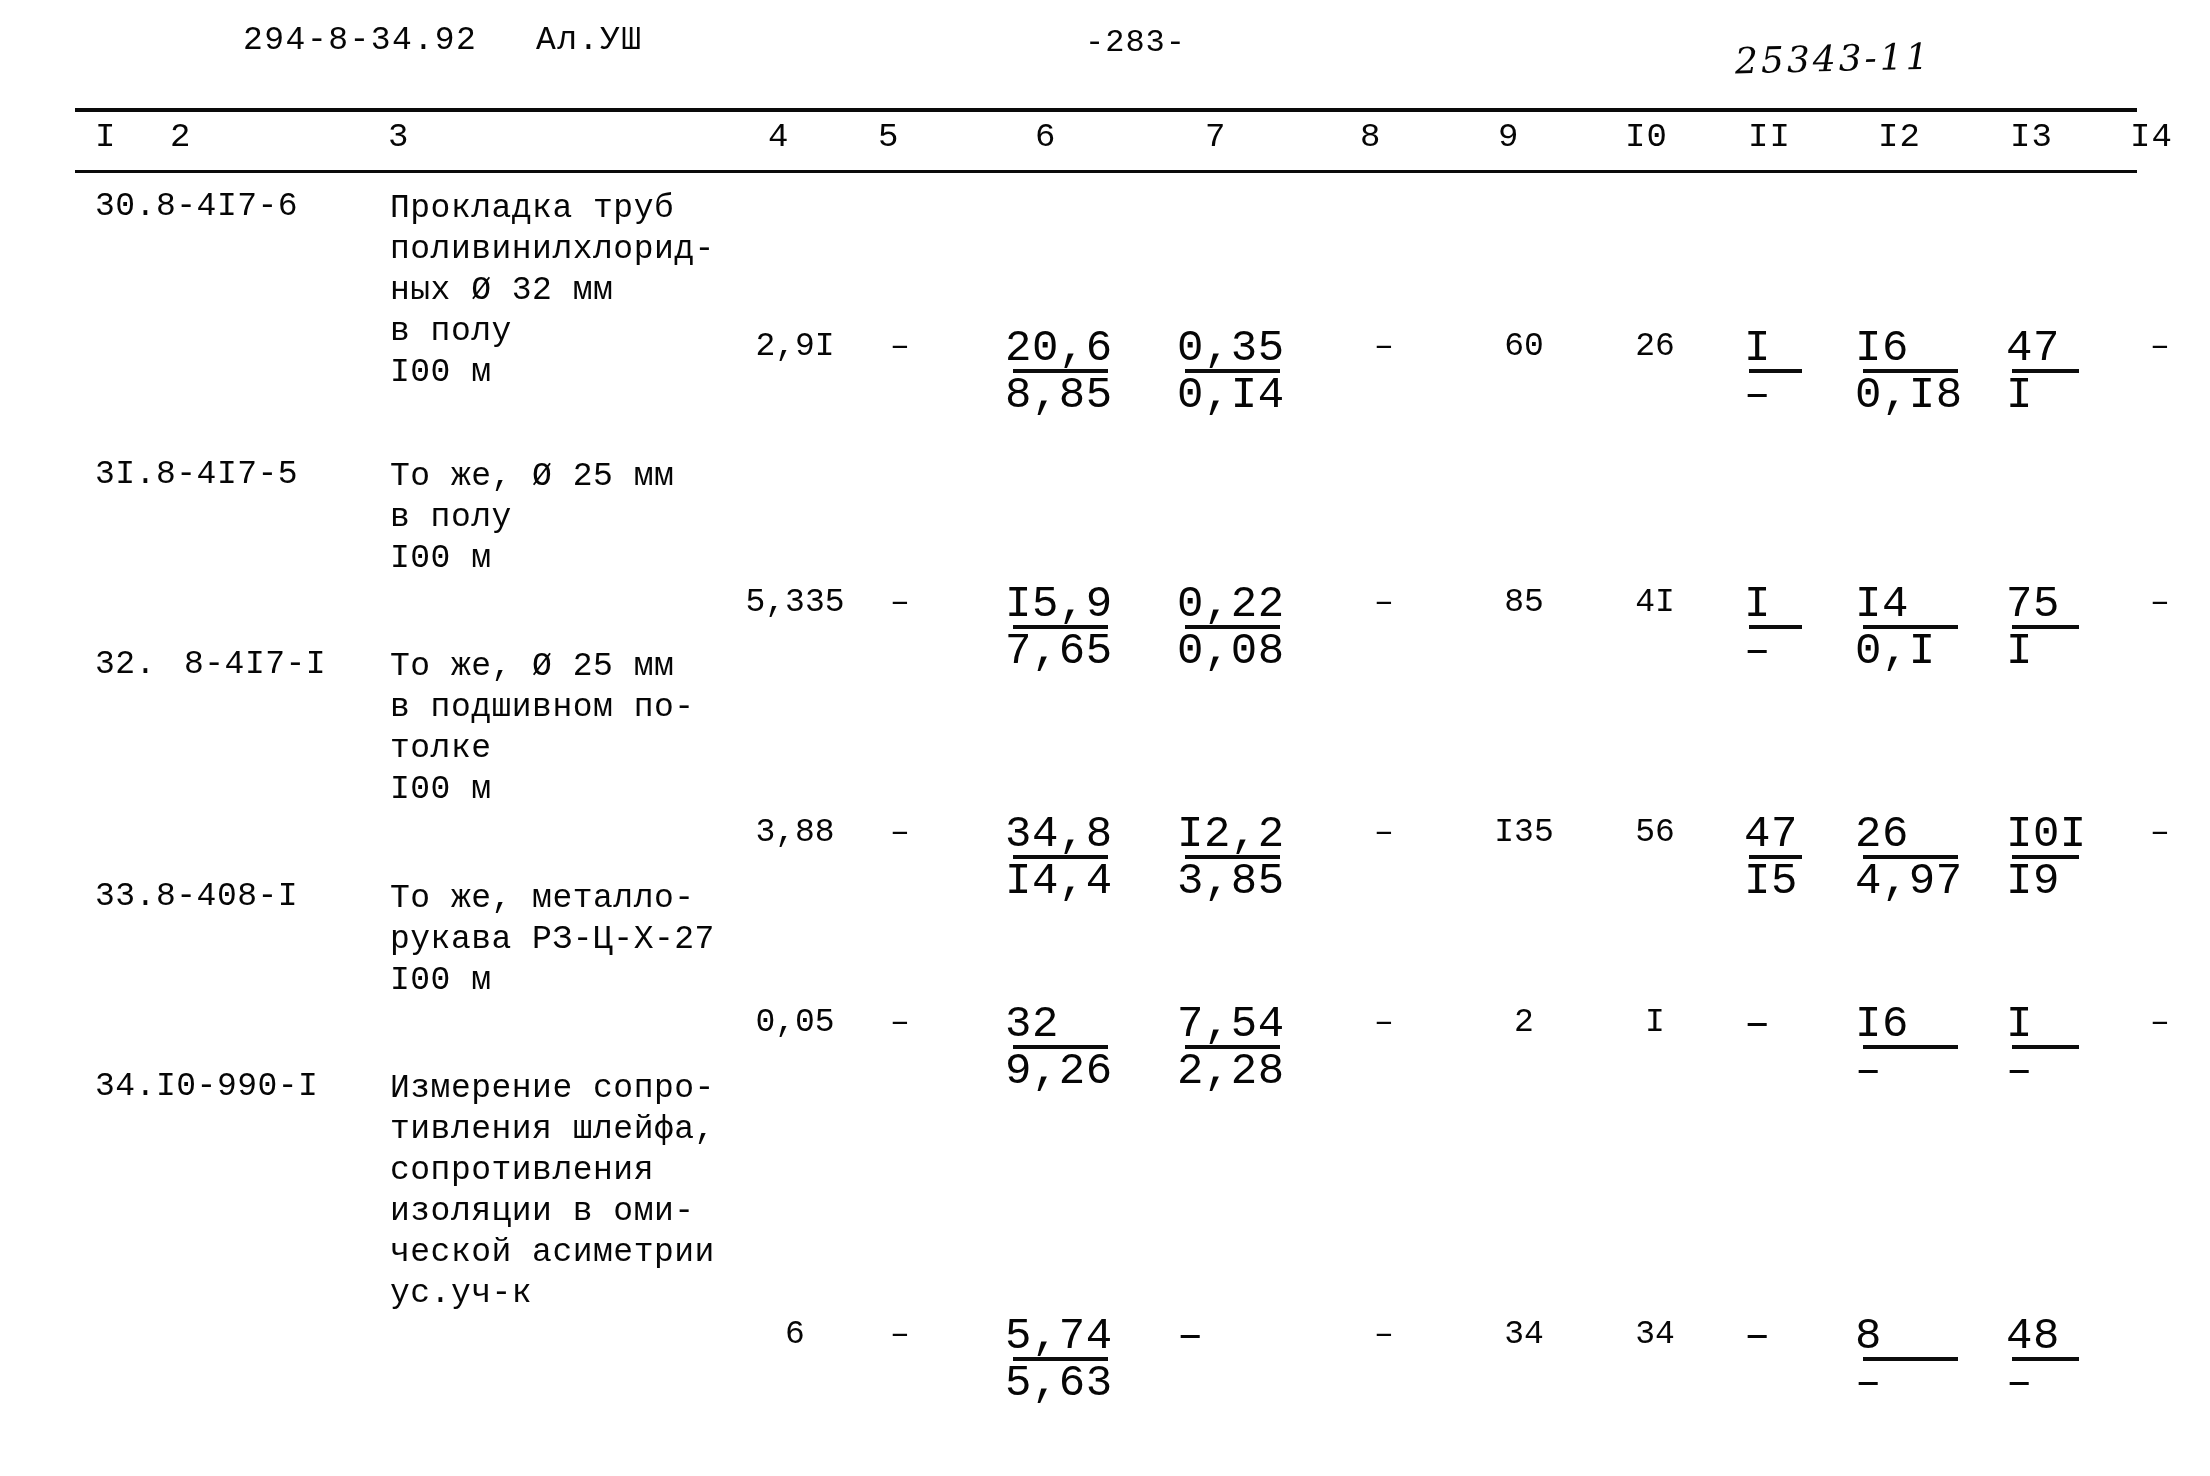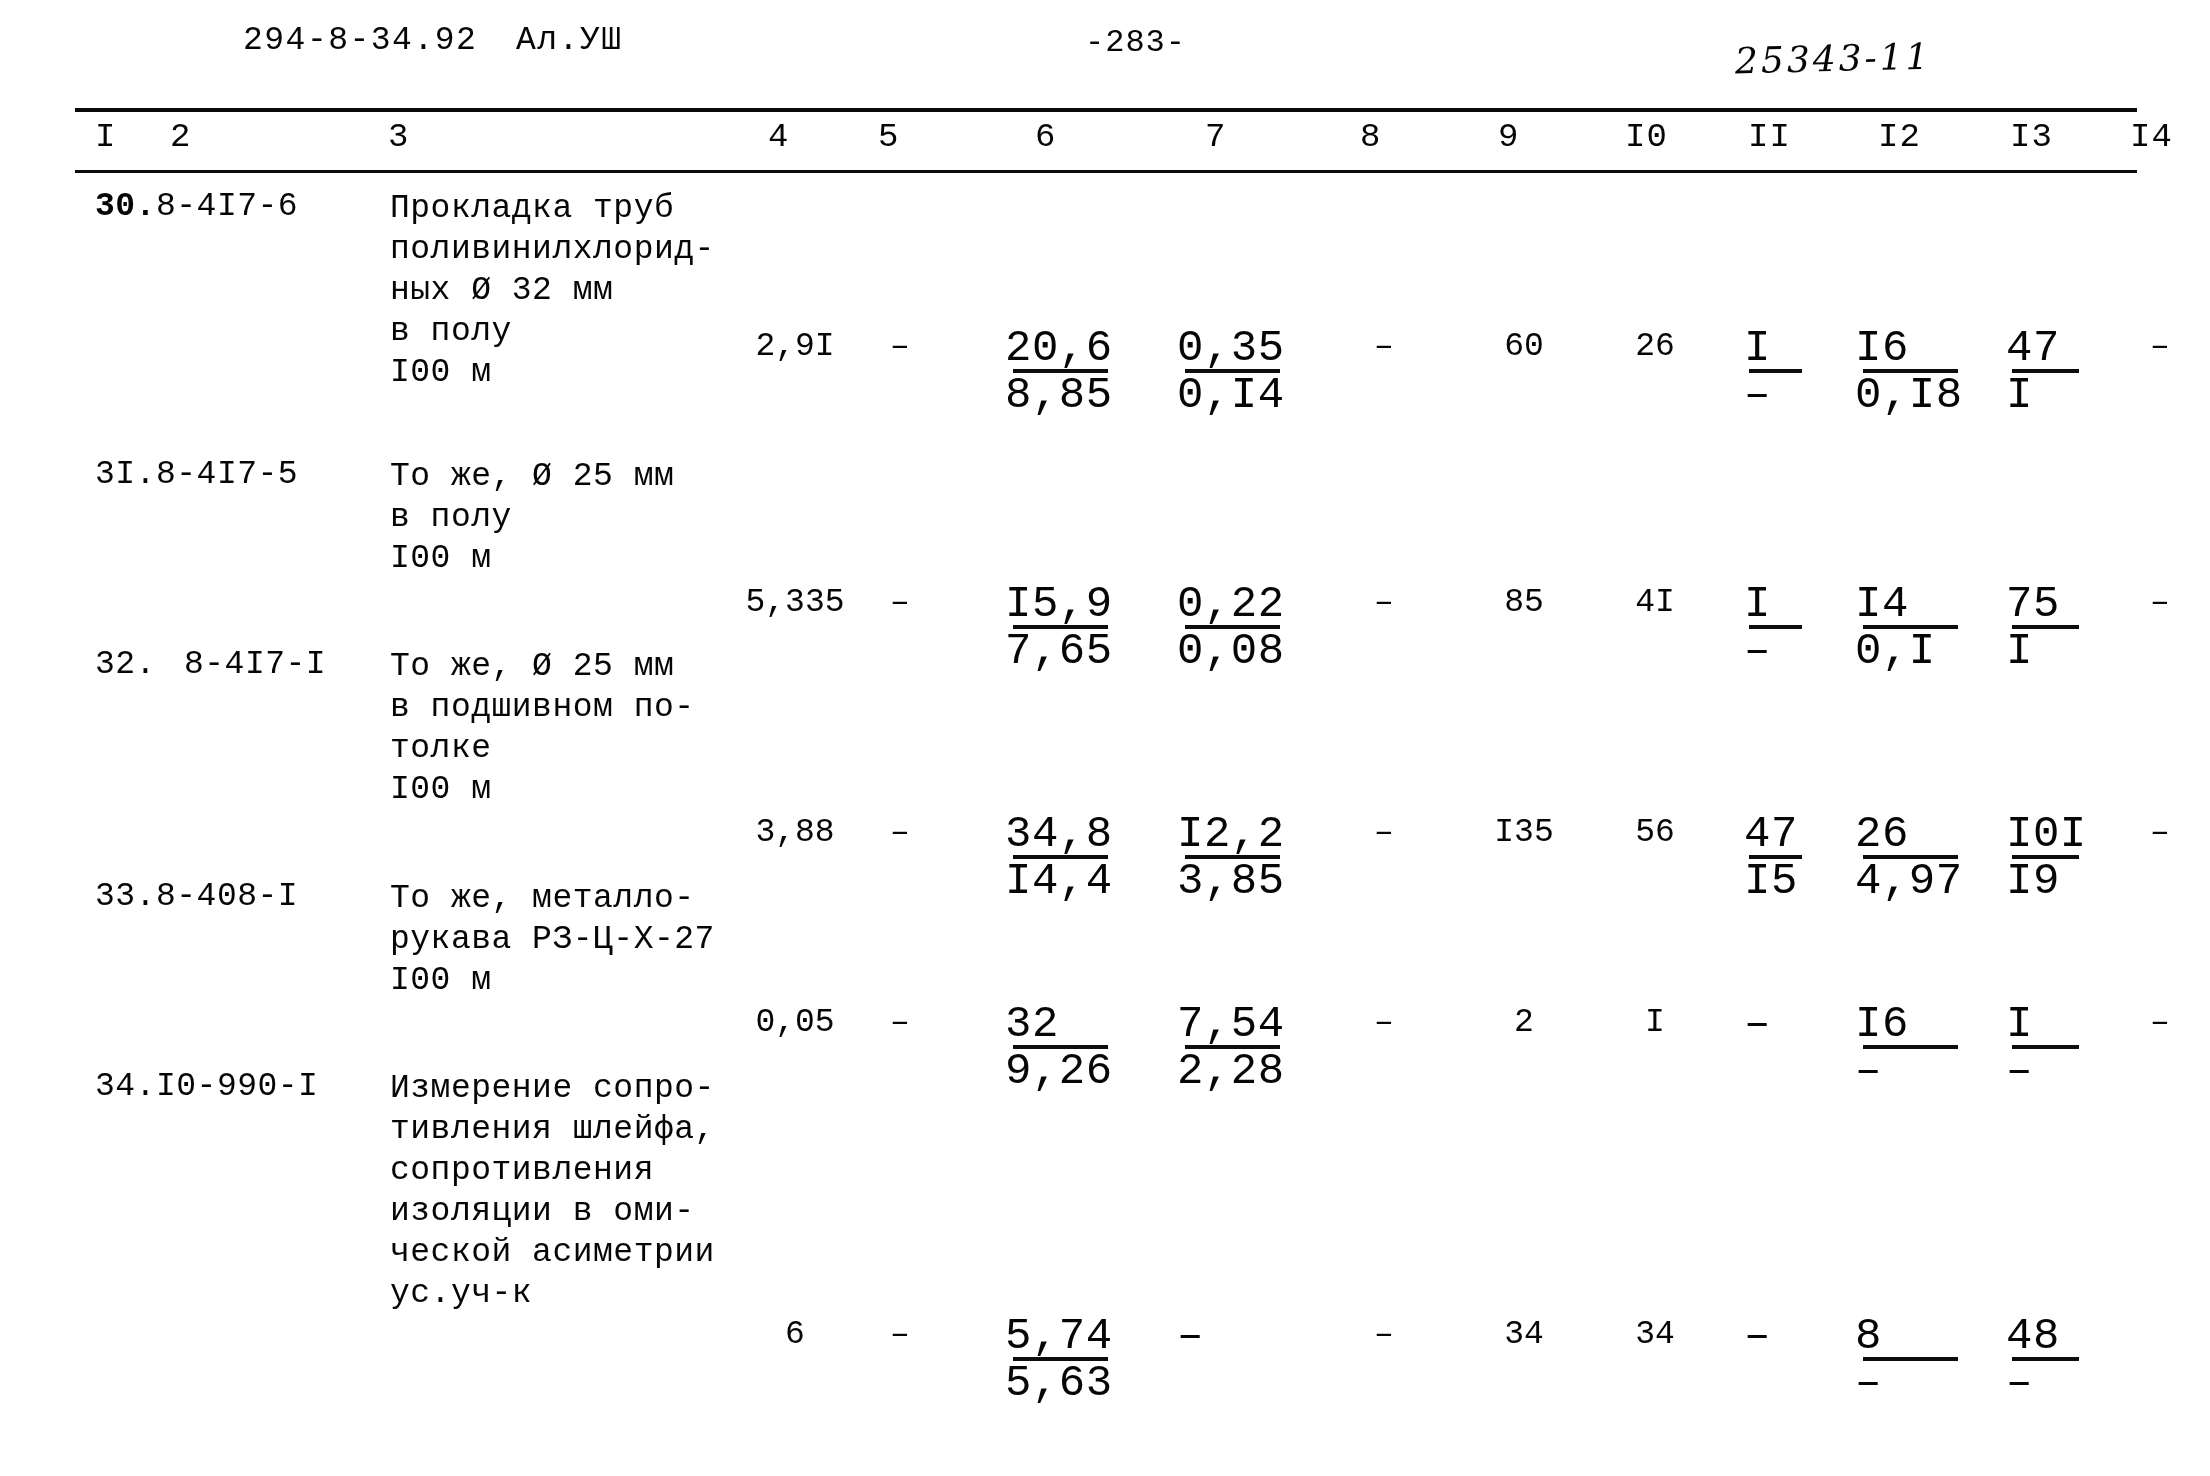--- a/index.html
+++ b/index.html
@@ -12,21 +12,21 @@
   }
   .page{position:absolute;inset:0;}
 
   
   .hdr{position:absolute;top:18px;left:0;width:2210px;height:56px;}
   .hdr-code{
     position:absolute;left:243px;top:4px;
     font-size:33px;letter-spacing:1.5px;white-space:pre;
   }
   .hdr-alb{
-    position:absolute;left:516px;top:4px;
+    position:absolute;left:536px;top:4px;
     font-size:33px;letter-spacing:1.5px;white-space:pre;
   }
   .hdr-page{
     position:absolute;left:1085px;top:6px;
     font-size:32px;letter-spacing:1px;white-space:pre;
   }
   .hdr-stamp{
     position:absolute;left:1735px;top:20px;
     font-family:"DejaVu Serif","Liberation Serif",serif;
     font-size:36px;font-style:italic;letter-spacing:3px;
@@ -88,21 +88,21 @@
       <span class="cn" style="left: 1625px;">I0</span>
       <span class="cn" style="left: 1748px;">II</span>
       <span class="cn" style="left: 1878px;">I2</span>
       <span class="cn" style="left: 2010px;">I3</span>
       <span class="cn" style="left: 2130px;">I4</span>
     </div>
   <div class="rule bot"></div>
 
   <div class="tbody" id="tbody">
       <div class="row" style="position: absolute; top: 0px; left: 0px; height: 1px;">
-        <span class="c-num" style="top: 0px; font-weight: bold;">30.</span>
+        <span class="c-num" style="top: 0px;">30.</span>
         <span class="c-code" style="top: 0px;">8-4I7-6</span>
         <span class="c-desc" style="top: 0px;">Прокладка труб
 поливинилхлорид-
 ных Ø 32 мм
 в полу
 I00 м</span>
         <span class="dash" style="left: 735px; width: 120px; top: 140px;">2,9I</span>
         <span class="dash" style="left: 840px; width: 120px; top: 140px;">–</span>
         <div class="cell" style="left: 1005px; width: 110px; top: 140px;"><span class="top">20,6</span><span class="bar" style="width: 95px;"></span><span class="bot">8,85</span></div>
         <div class="cell" style="left: 1177px; width: 110px; top: 140px;"><span class="top">0,35</span><span class="bar" style="width: 95px;"></span><span class="bot">0,I4</span></div>

